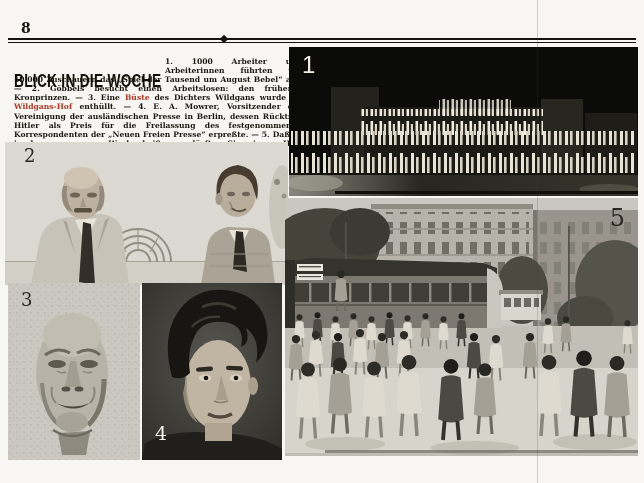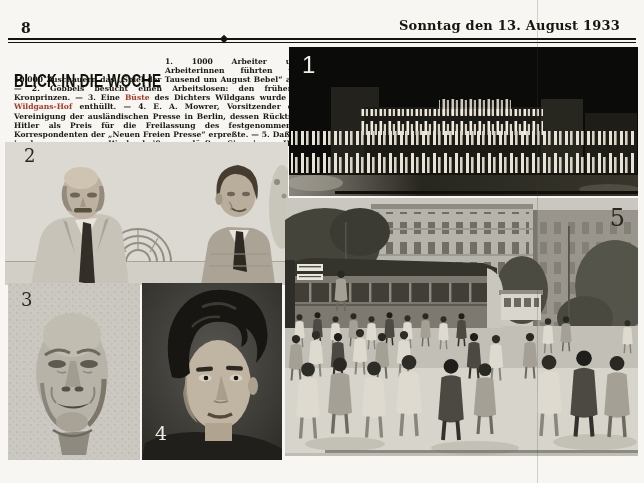--- a/index.html
+++ b/index.html
@@ -31,21 +31,20 @@
   .f4{left:13px;bottom:16px;font-size:19px;color:#efece2;}
   .f5{right:13px;top:6px;font-size:24px;color:#2a2720;}
   .crease{position:absolute;left:537px;top:0;width:1px;height:483px;background:rgba(70,68,60,.22);z-index:6;}
 </style>
 </head>
 <body>
 
 <div class="page">
 
   <span class="pagenum">8</span>
-  <span class="date">Sonntag den 13. August 1933</span>
   <div class="rule-thick"></div>
   <div class="rule-thin"></div>
   <div class="rule-diamond"></div>
 
   <div class="article">
     <h1 class="headline"><span>BLICK IN DIE WOCHE</span></h1>
     <p class="caption"><span>1. 1000 Arbeiter und Arbeiterinnen führten vor 10.000 Zuschauern das „Spiel der Tausend um August Bebel“ auf. — 2. Göbbels besucht einen Arbeitslosen: den früheren Kronprinzen. — 3. Eine </span><span class="red">Büste</span><span> des Dichters Wildgans wurde im </span><span class="red">Wildgans-Hof</span><span> enthüllt. — 4. E. A. Mowrer, Vorsitzender der Vereinigung der ausländischen Presse in Berlin, dessen Rücktritt Hitler als Preis für die Freilassung des festgenommenen Korrespondenten der „Neuen Freien Presse“ erpreßte. — 5. Daß es in der vergangenen Woche heiß war, dürften Sie wissen. Hier sehen Sie den Andrang zu den Bäderzügen der Straßenbahn.</span></p>
   </div>
 
   <figure class="photo photo1">

